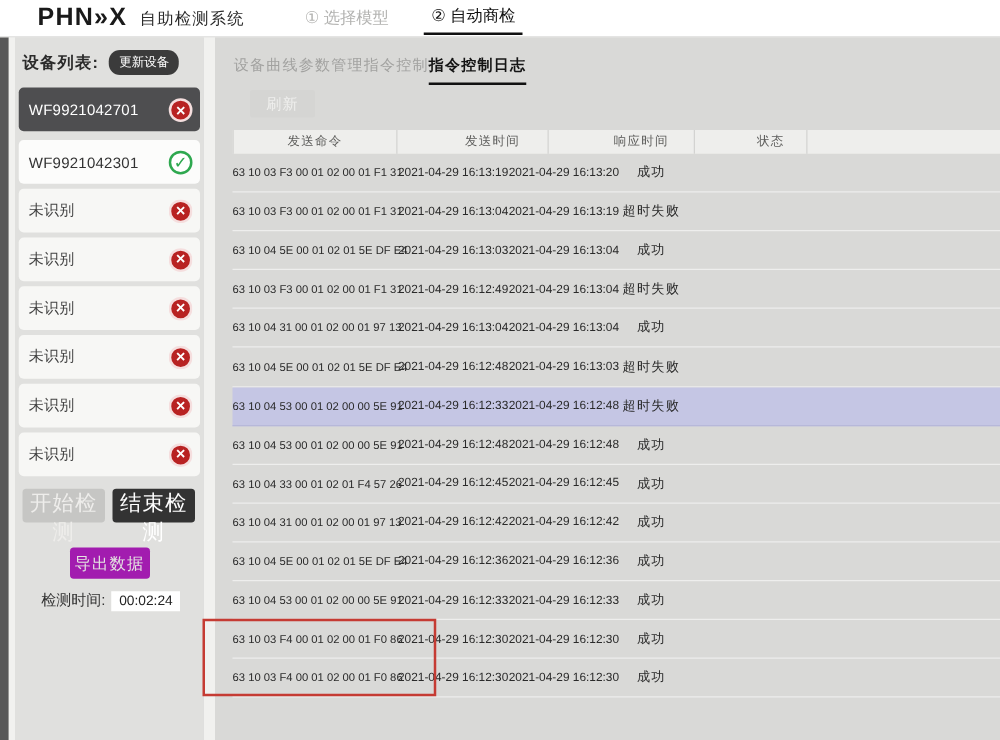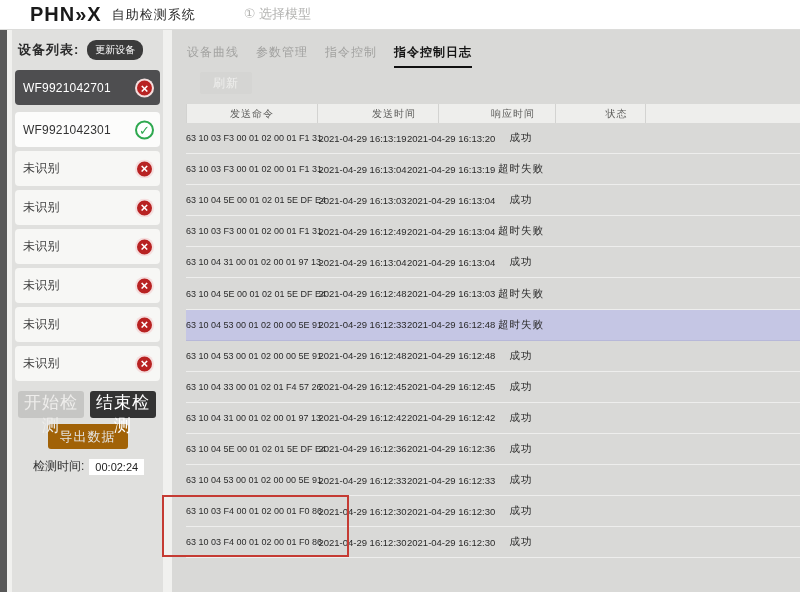--- a/index.html
+++ b/index.html
@@ -39,30 +39,30 @@
   .badge.error { background:#b82222; color:#fff; font-size:13px;
     border:2px solid rgba(255,255,255,.85); line-height:1; }
   .badge.ok { background:#ffffff; color:#2ea84f; font-size:13px;
     border:2px solid #2ea84f; line-height:1; }
 
   .side-btn-row { display:flex; gap:6px; margin:10px 3px 0 3px; }
   .side-btn { width:66px; height:27px; border:none; border-radius:3px; font-size:17px;
     letter-spacing:1px; cursor:pointer; }
   .side-btn.disabled { background:#c6c6c4; color:#eeedeb; cursor:default; }
   .side-btn.dark { background:#333333; color:#ffffff; }
-  .export-btn { display:block; margin:6px auto 0; width:80px; height:25px; border:none;
-    border-radius:3px; background:#a16207; color:#e4e3e1; font-size:13px; letter-spacing:1px; }
+  .export-btn { display:block; margin:20px auto 0; width:64px; height:25px; border:none;
+    border-radius:3px; background:#a21caf; color:#e4e3e1; font-size:13px; letter-spacing:1px; }
   .time-row { display:flex; align-items:center; margin:9px 0 0 18px; }
   .time-label { font-size:12px; color:#333; }
   .time-value { margin-left:5px; background:#ffffff; font-size:11px; color:#222;
     padding:2px 6px; min-width:52px; text-align:center; }
 
   
   .main { position:absolute; left:172px; top:30px; width:628px; height:562px; background:#d9d9d7; }
-  .tabs { position:absolute; left:15px; top:14px; display:flex; gap:17px; }
+  .tabs { position:absolute; left:15px; top:14px; display:flex; }
   .tab { font-size:12px; color:#a2a2a0; padding-bottom:5px; cursor:pointer; letter-spacing:1px; }
   .tab.active { color:#141414; font-weight:bold; border-bottom:2px solid #111; }
   .refresh-btn { position:absolute; left:28px; top:42px; width:52px; height:22px;
     background:#d5d5d3; border:none; border-radius:2px; color:#efefed; font-size:12px;
     letter-spacing:1px; cursor:pointer; }
 
   .log-table { position:absolute; left:14px; top:74px; width:614px; }
   .trow { display:grid; grid-template-columns:132px 89px 85px 58px 1fr; align-items:center; }
   .thead { height:19px; background:#eeeeec;gap:32px; }
   .thead .hcell { font-size:10px; color:#5d5d5b; text-align:center; letter-spacing:1px;
@@ -80,20 +80,21 @@
     border:2px solid #c53b33; z-index:6; pointer-events:none; }
 </style>
 </head>
 <body>
 
 <div class="header">
   <div class="logo">PHN»X</div>
   <div class="app-title">自助检测系统</div>
   <div class="steps">
     <div class="step">① 选择模型</div>
+    <div class="step active">② 自动商检</div>
   </div>
 </div>
 
 <div class="left-strip"></div>
 <div class="gap-strip-a"></div>
 <div class="gap-strip-b"></div>
 
 <div class="sidebar">
   <div class="sidebar-head">
     <span class="sidebar-title">设备列表:</span>

